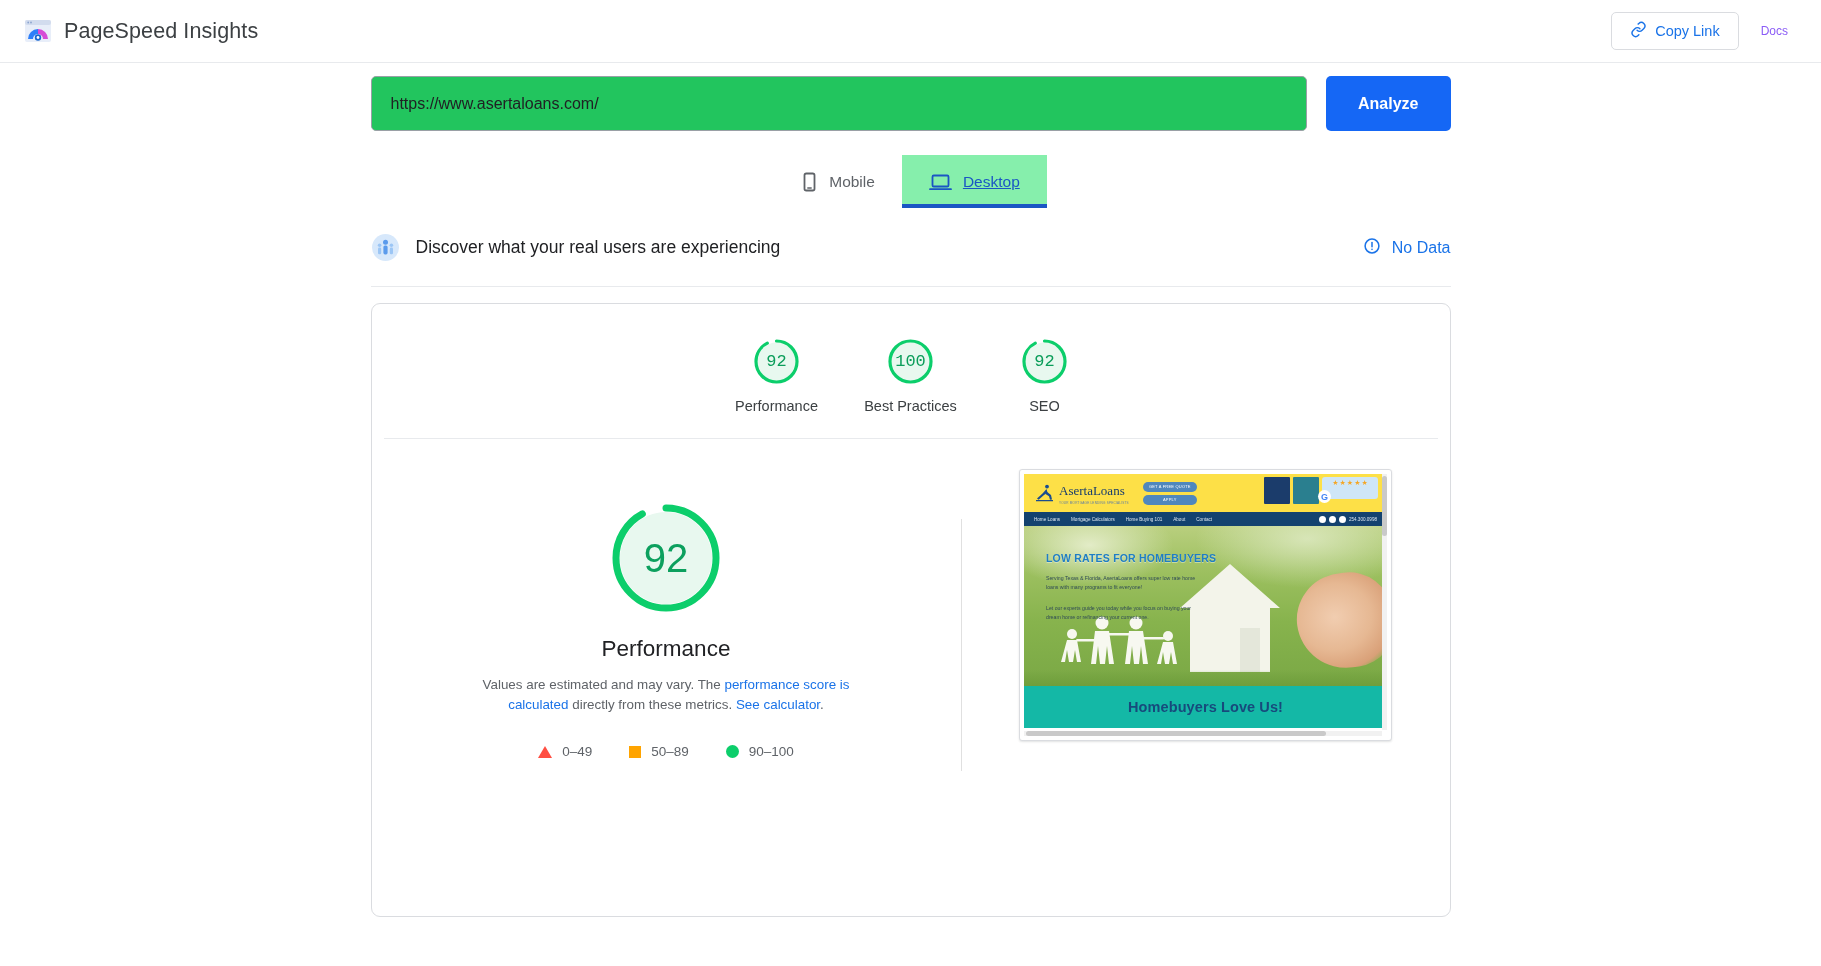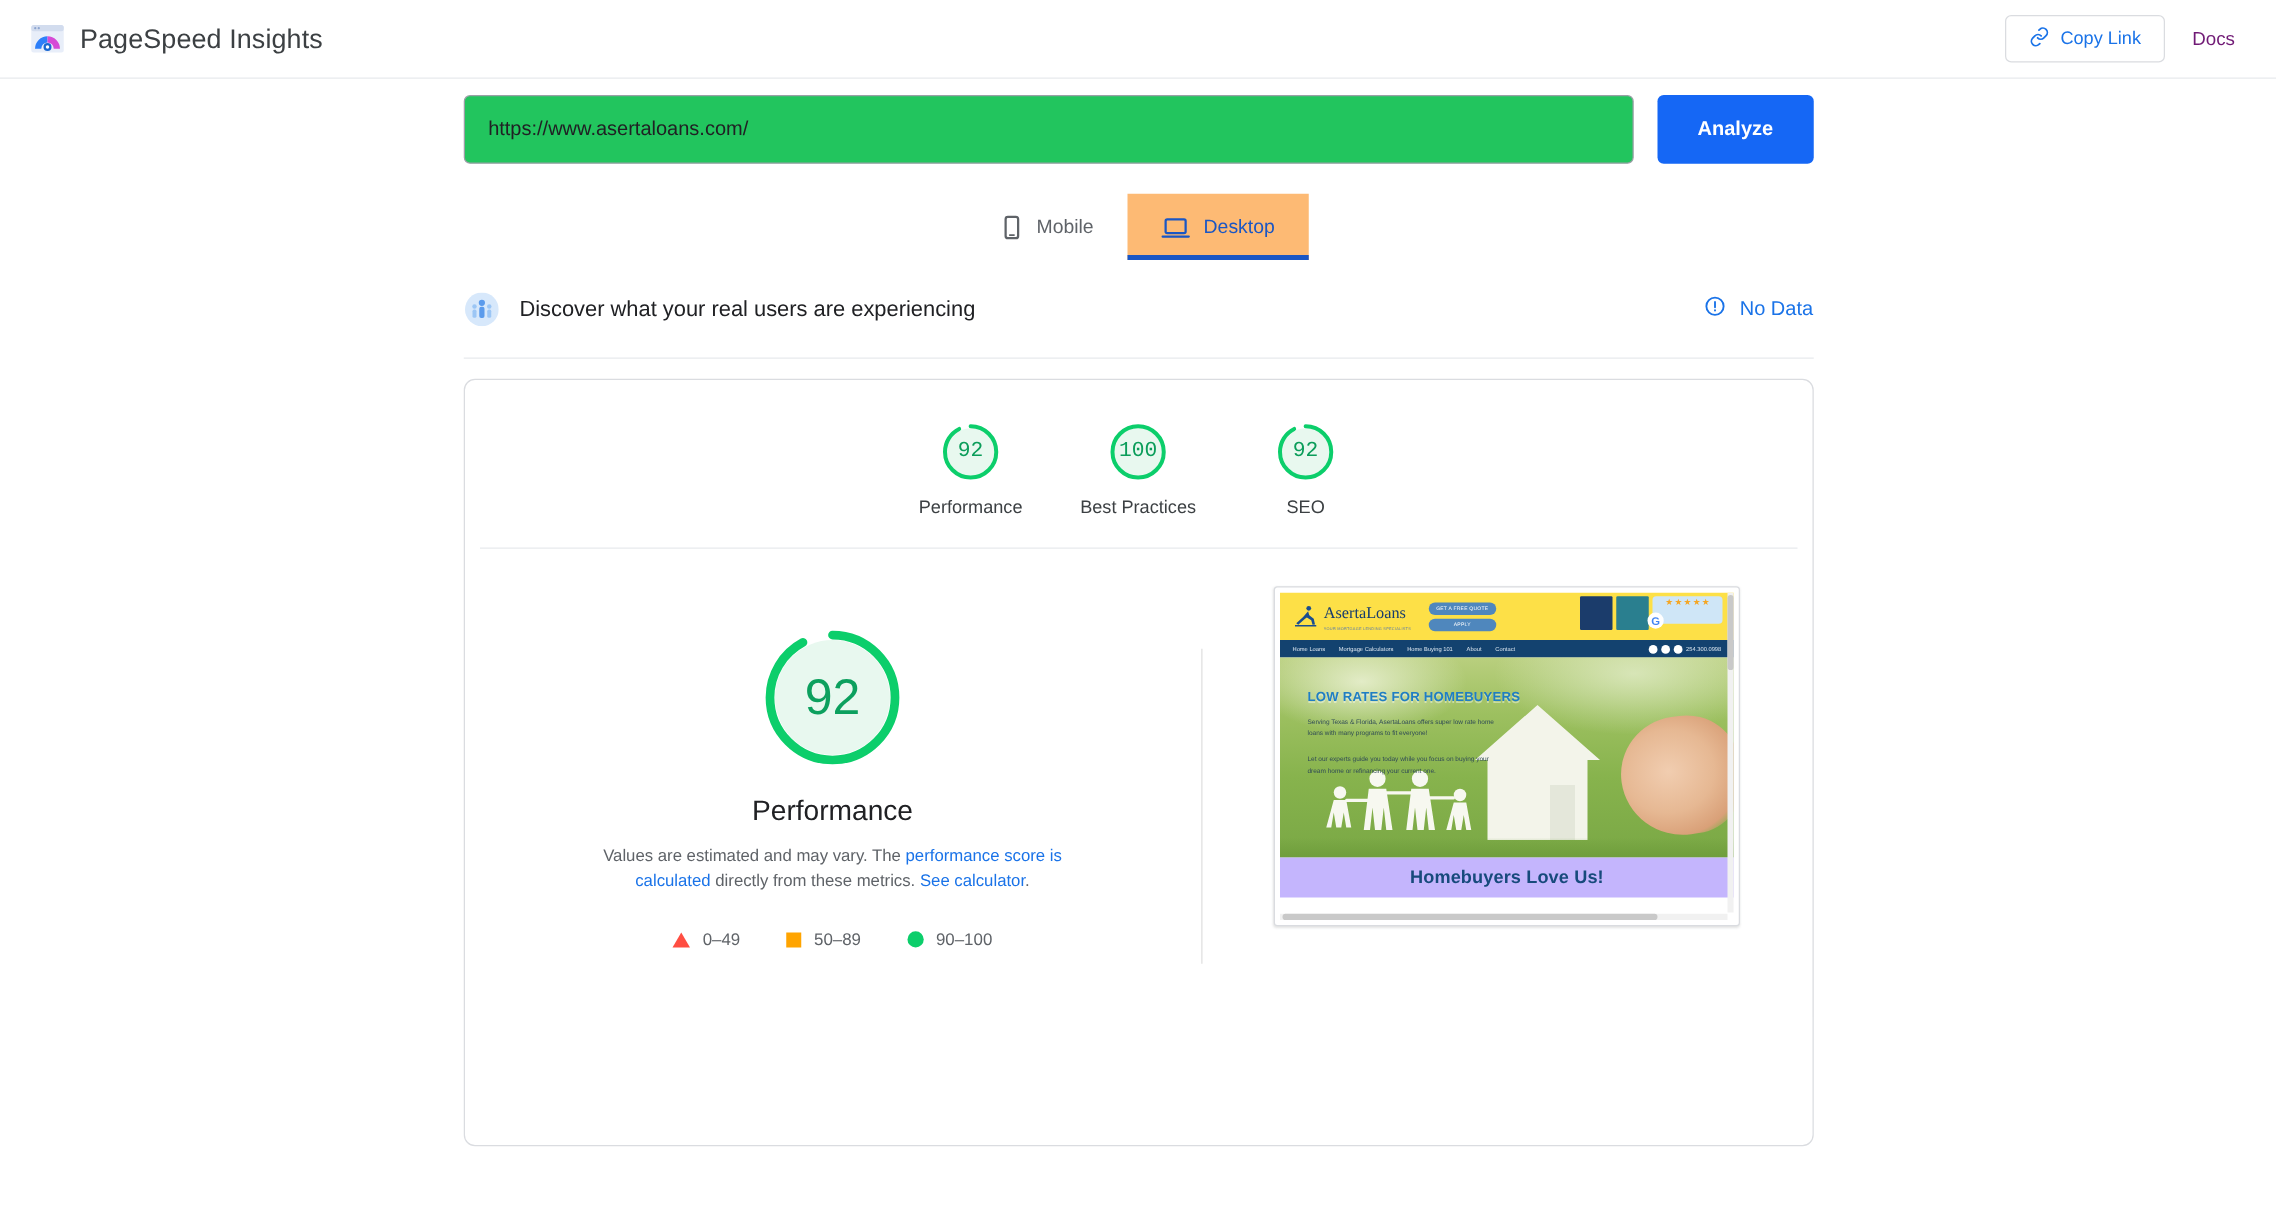--- a/index.html
+++ b/index.html
@@ -36,22 +36,22 @@
     padding: 0 18px;
     border: 1px solid #dadce0;
     border-radius: 5px;
     background: #fff;
     color: #1a73e8;
     font-size: 14.5px;
     cursor: pointer;
     font-family: "Liberation Sans", sans-serif;
   }
   .docs-link {
-    color: #701a75;
-    font-size: 15px;
+    color: #8b5cf6;
+    font-size: 12px;
     text-decoration: none;
     cursor: pointer;
   }
 
   
   .page {
     width: 1821px;
     padding-top: 13px;
   }
   .content {
@@ -98,22 +98,23 @@
     align-items: center;
     gap: 11px;
     height: 53px;
     padding: 0 27px;
     cursor: pointer;
     position: relative;
     font-size: 15.5px;
     color: #5f6368;
   }
   .tab.active {
-    background: #fdba74;
+    background: #86efac;
     color: #1a56c4;
+    text-decoration: underline;
   }
   .tab.active::after {
     content: "";
     position: absolute;
     left: 0; right: 0; bottom: 0;
     height: 4px;
     background: #1a56c4;
   }
   .tab svg { display: block; }
 
@@ -382,22 +383,22 @@
     line-height: 9px;
   }
   .hero-p.p1 { top: 48px; }
   .hero-p.p2 { top: 78px; }
   .grass-fringe {
     position: absolute; left: 0; right: 0; bottom: 0; height: 16px;
     background: linear-gradient(to top, #6f9e3c, rgba(111,158,60,0));
   }
 
   .site-footer-band {
-    height: 32px;
-    background: #c4b5fd;
+    height: 42px;
+    background: #14b8a6;
     display: flex;
     align-items: center;
     justify-content: center;
     position: relative;
   }
   .site-footer-band .fb-text {
     color: #174a7c;
     font-size: 14.5px;
     font-weight: bold;
     letter-spacing: .1px;

